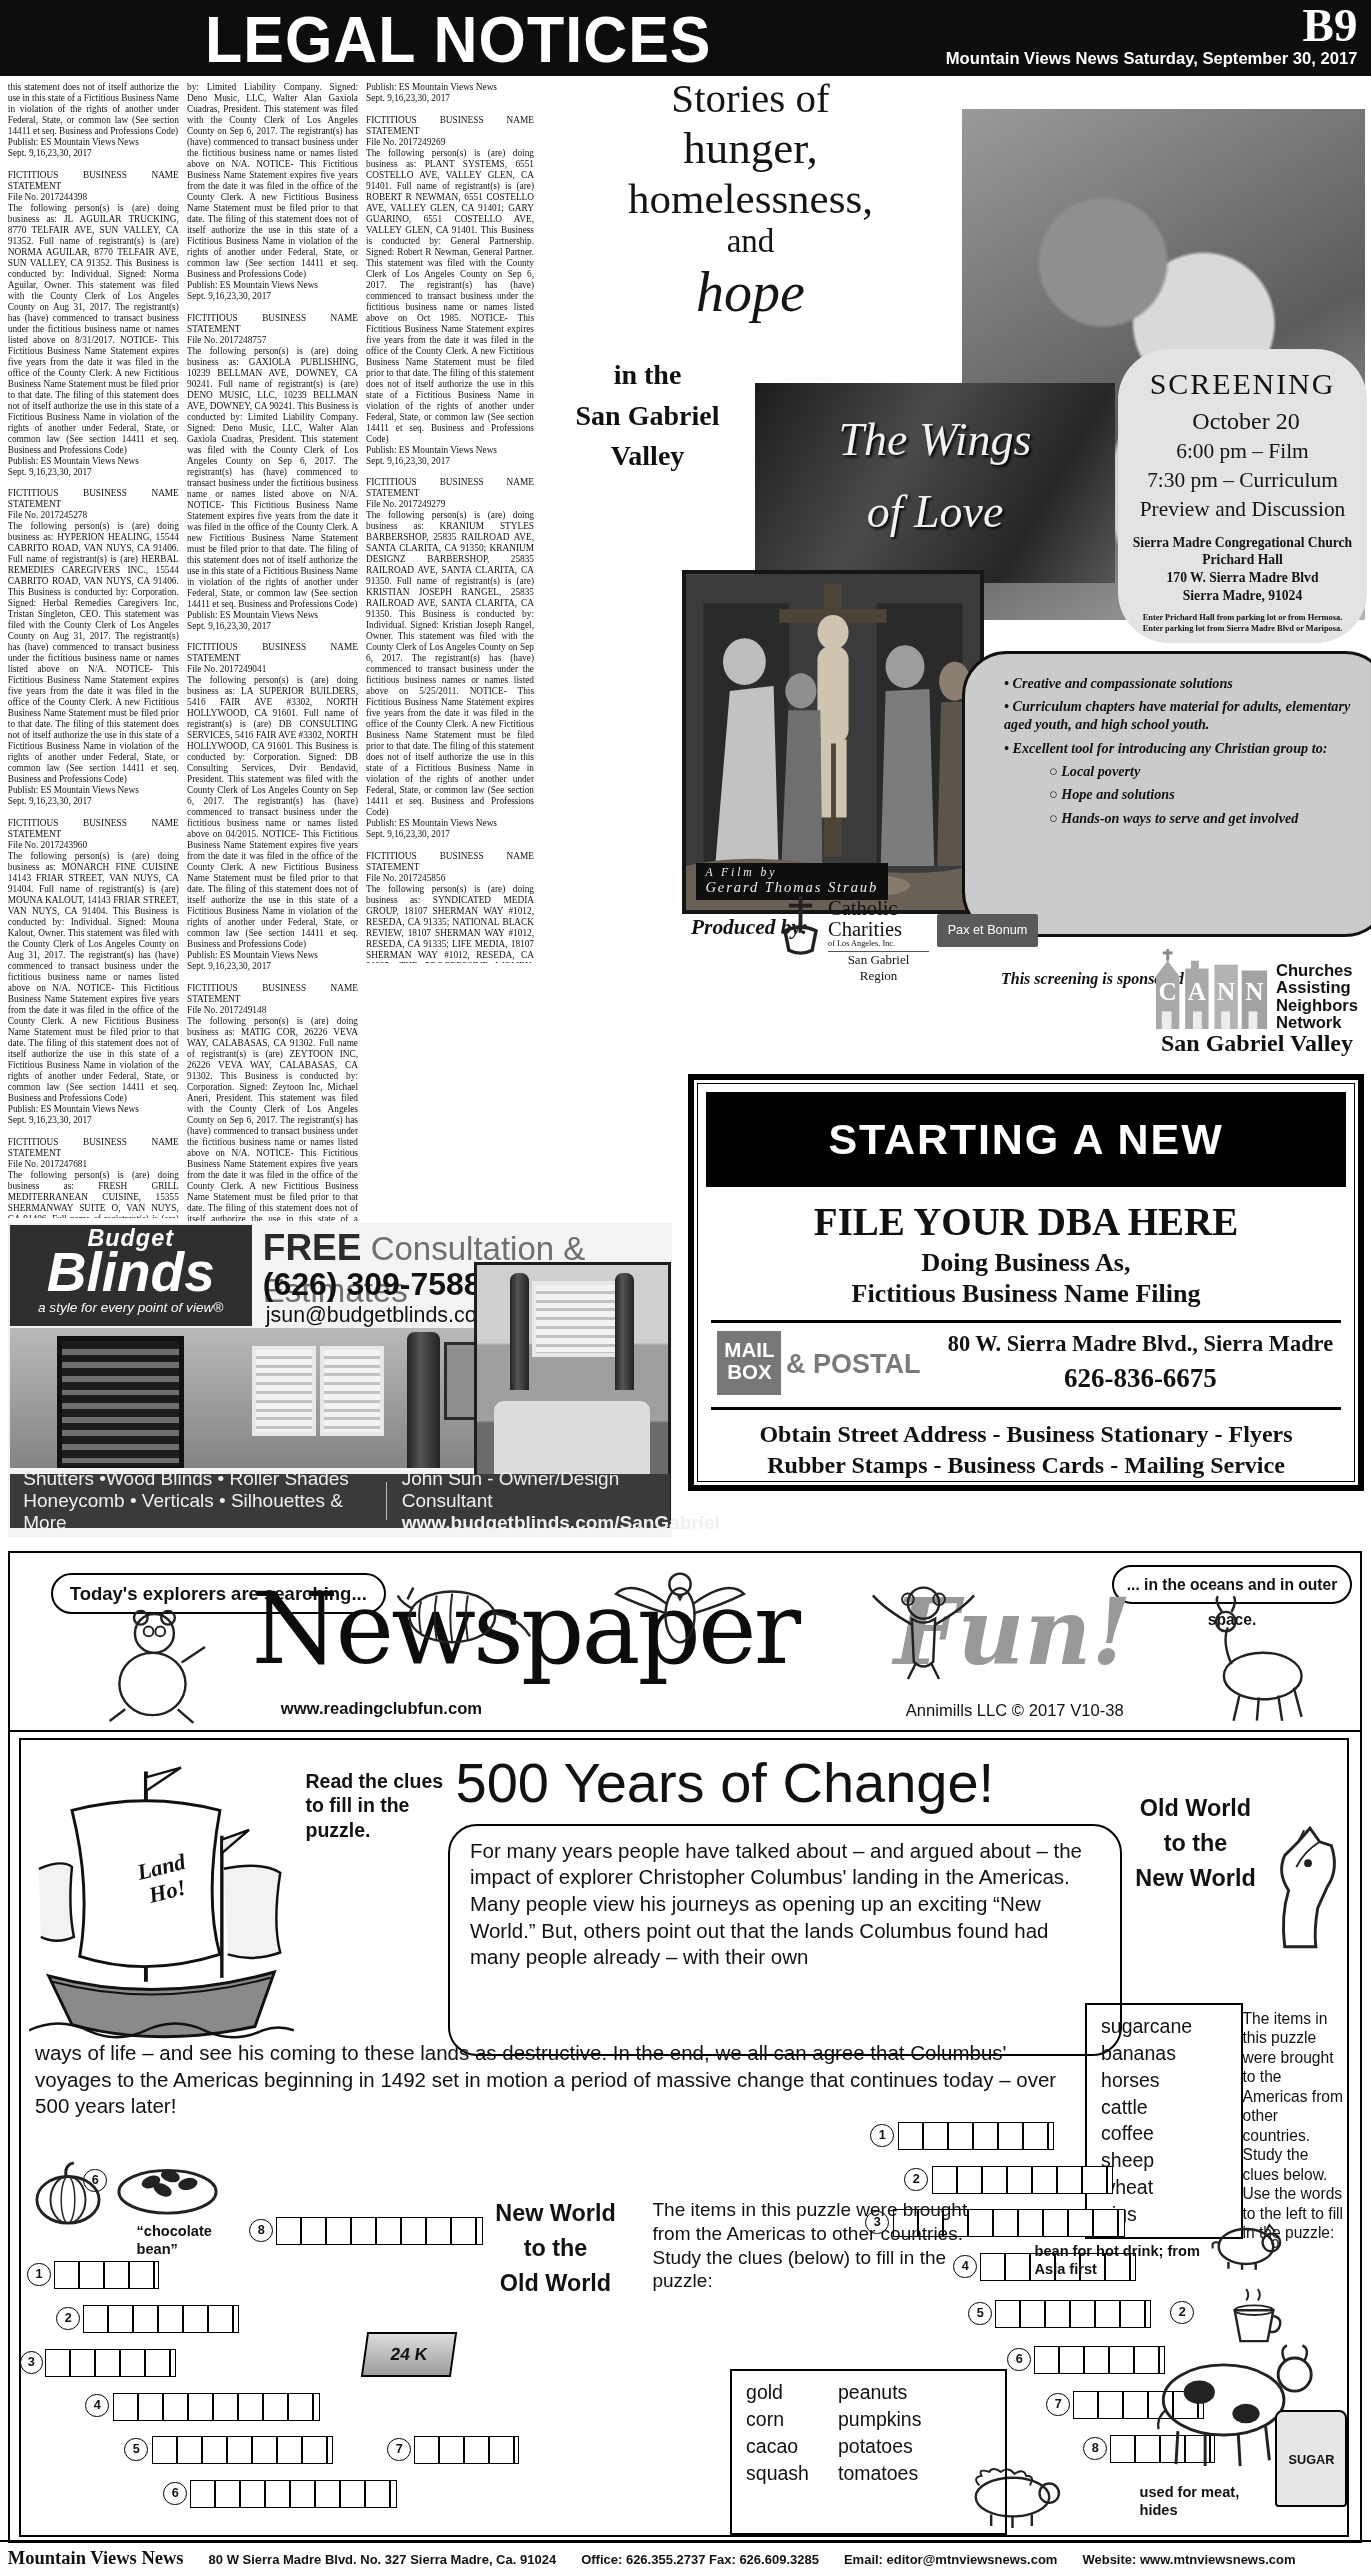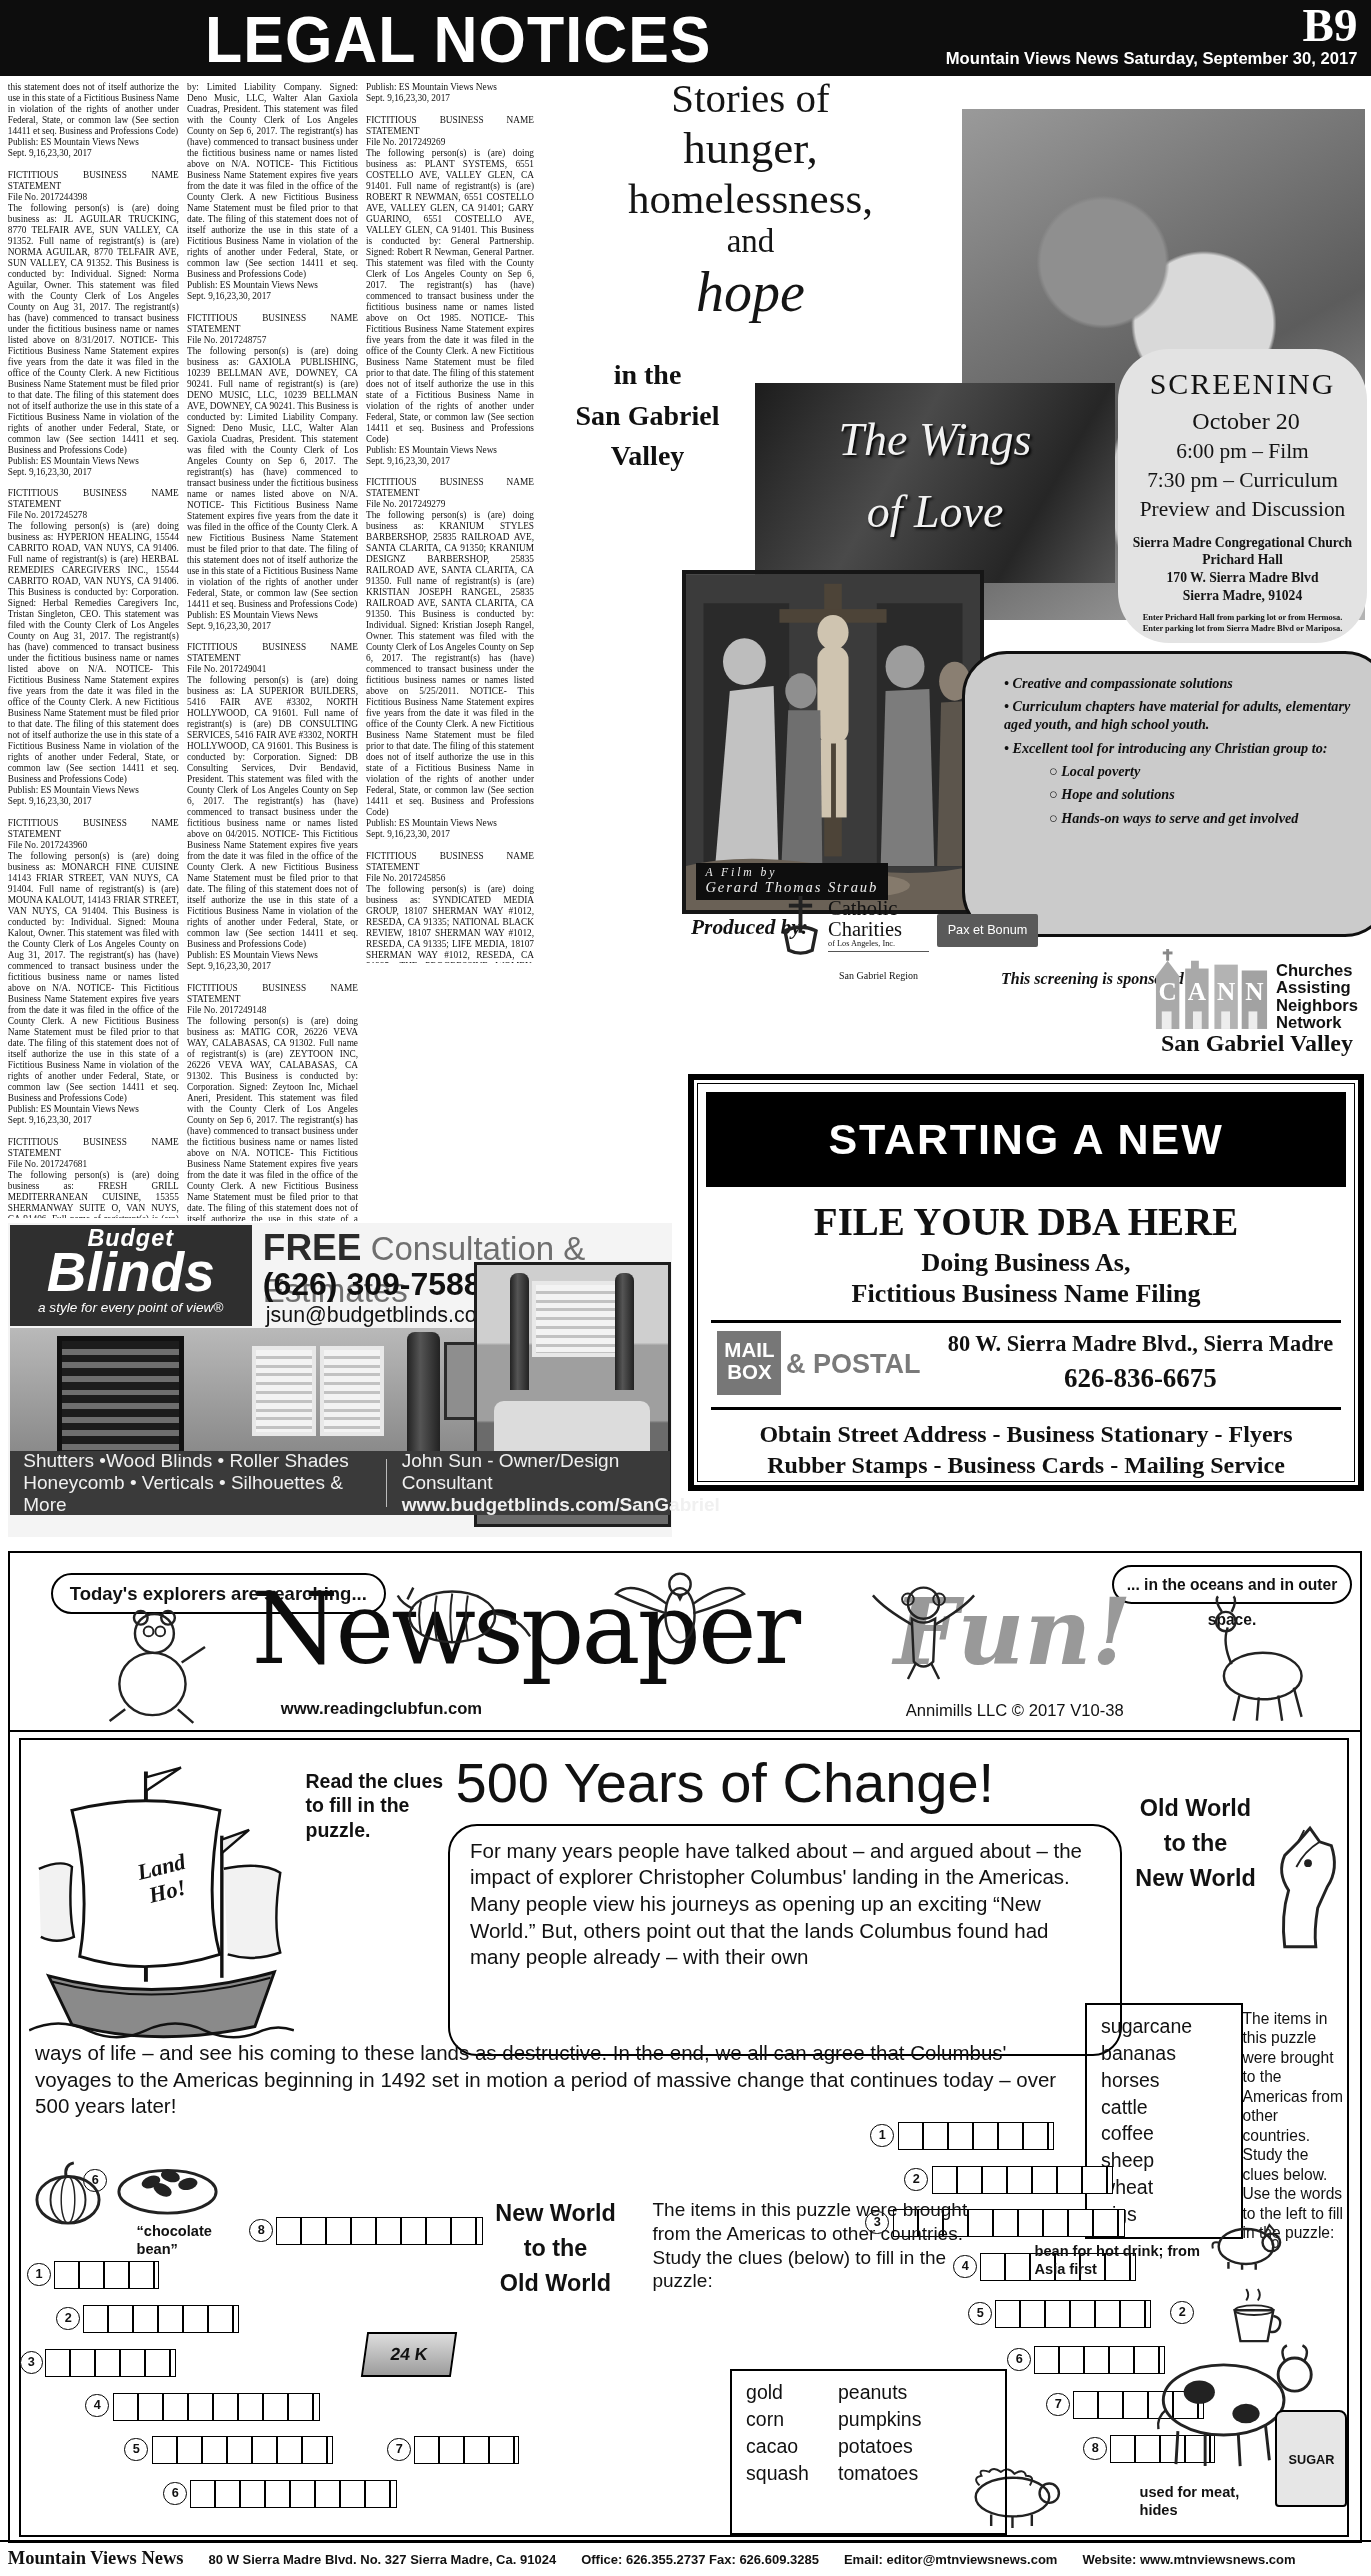--- a/index.html
+++ b/index.html
@@ -43,21 +43,21 @@
   .bulletbox ul.subs{padding-left:45px;}
   .bulletbox ul.subs li::before{content:"○  ";}
   .painting{border:4.9px solid #161616;}
   .filmcap{position:absolute;left:9.7px;bottom:9.7px;background:#0e0e0e;color:#eee;
            padding:3.9px 9.7px;font-style:italic;}
   .filmcap .l1{font-size:11.7px;letter-spacing:2.9px;}
   .filmcap .l2{font-size:14.6px;letter-spacing:1.9px;}
   .prodby{font-size:21.4px;font-weight:bold;font-style:italic;}
   .cc-name{font-size:20.5px;line-height:1.0;}
   .cc-sub{font-size:8.3px;}
-  .cc-reg{font-size:10px;border-top:1px solid #555;margin-top:2.9px;padding-top:18px;text-align:center;}
+  .cc-reg{font-size:13px;border-top:1px solid #555;margin-top:2.9px;padding-top:0;text-align:center;}
   .paxbox{background:#5a5a5a;color:#ffffff;font-family:"Liberation Sans",sans-serif;
           font-size:12.7px;line-height:33px;text-align:center;border-radius:1.9px;}
   .sponslabel{font-size:16px;font-weight:bold;font-style:italic;}
   .cann-text{font-family:"Liberation Sans",sans-serif;font-weight:bold;font-size:16.6px;line-height:1.05;}
   .cann-region{font-size:24px;font-weight:bold;text-align:center;}
   
   .dbabox{border:6.8px solid #000;background:#fff;}
   .dba-inner{position:absolute;left:2.9px;top:2.9px;right:2.9px;bottom:2.9px;border:1.9px solid #000;}
   .dba-banner{position:absolute;left:7.8px;top:7.8px;right:7.8px;height:95px;background:#000;color:#fff;
               font-family:"Liberation Sans",sans-serif;font-weight:bold;font-size:43px;
@@ -361,21 +361,21 @@
       <div class="abs curtain" style="left:397px;top:3.9px;width:33px;height:136px;"></div>
       <div class="abs curtain" style="left:534px;top:3.9px;width:33px;height:136px;"></div>
       <div class="abs" style="left:434px;top:13.6px;width:95px;height:72px;background:#8e8e8e;border:3.9px solid #2b2b2b;"></div>
     </div>
     <div class="abs inset" style="left:466px;top:39px;width:191px;height:259px;">
       <div class="abs winlite" style="left:55px;top:15.6px;width:82px;height:68px;"></div>
       <div class="abs curtain" style="left:33px;top:7.8px;width:19.5px;height:117px;"></div>
       <div class="abs curtain" style="left:138px;top:7.8px;width:19.5px;height:117px;"></div>
       <div class="abs" style="left:17.5px;top:136px;width:156px;height:88px;background:#dcdcdc;border-radius:9.7px;"></div>
     </div>
-    <div class="abs bb-strip" style="left:1.9px;top:228px;width:660px;height:64px;">
+    <div class="abs bb-strip" style="left:1.9px;top:251px;width:660px;height:54px;">
       <div class="cell" style="left:13.6px;width:351px;">
         <div>Shutters •Wood Blinds • Roller Shades</div>
         <div>Honeycomb • Verticals • Silhouettes &amp; More</div>
       </div>
       <div class="abs" style="left:376px;top:7.8px;bottom:7.8px;border-left:1.9px solid #bbb;"></div>
       <div class="cell" style="left:392px;width:263px;">
         <div>John Sun - Owner/Design Consultant</div>
         <div style="font-weight:bold;">www.budgetblinds.com/SanGabriel</div>
       </div>
     </div>

